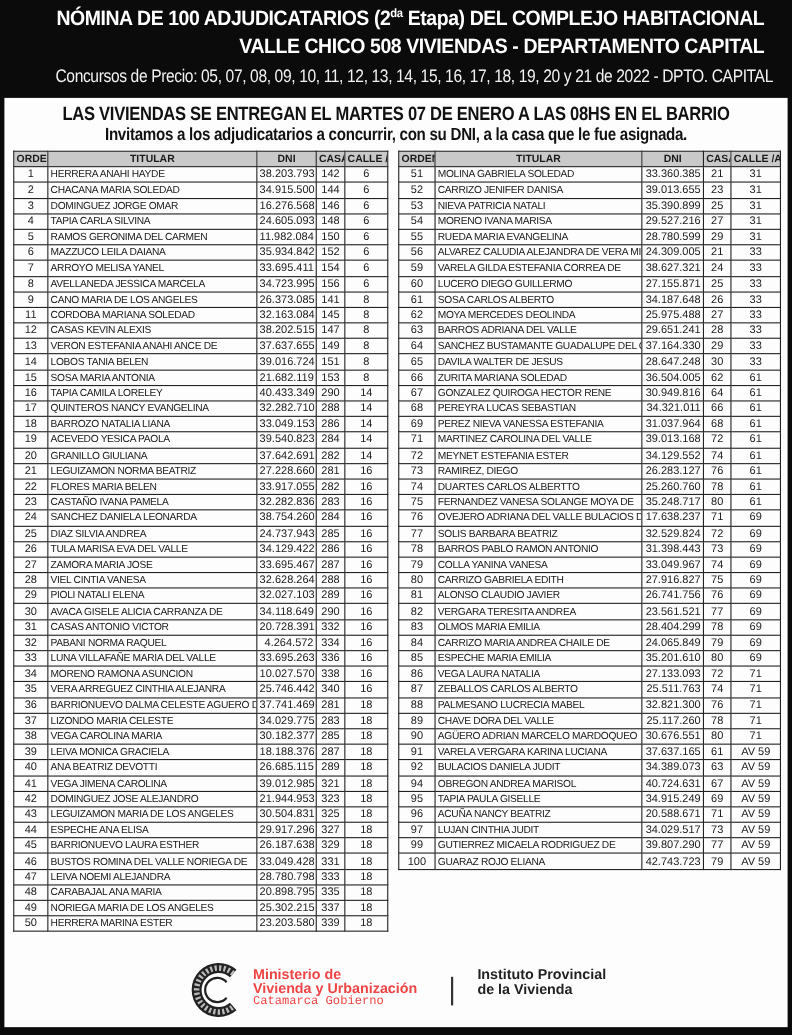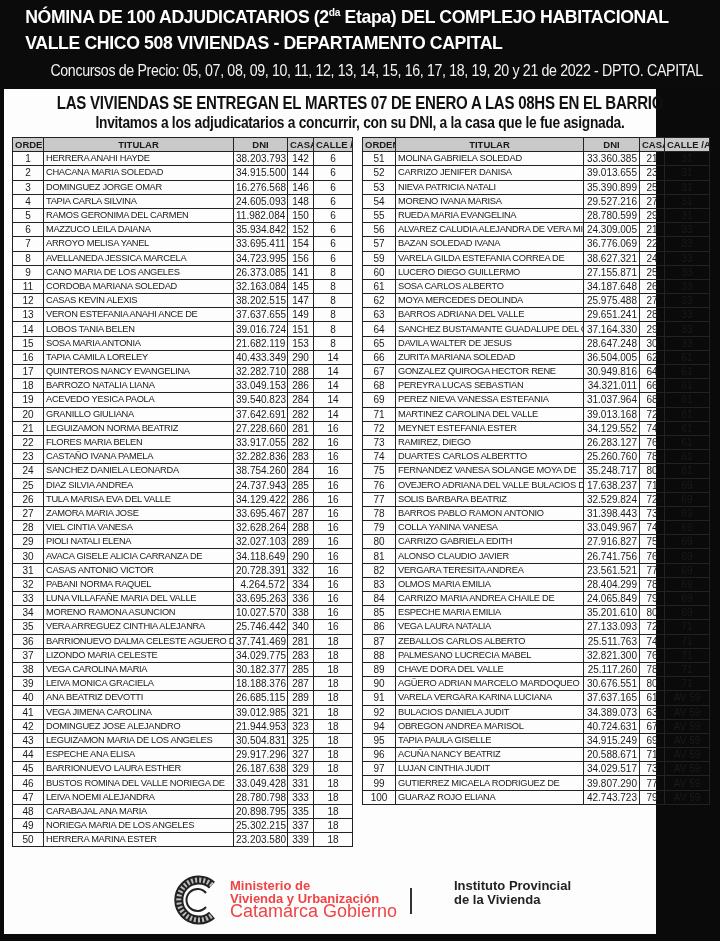--- a/index.html
+++ b/index.html
@@ -1,38 +1,38 @@
 <!DOCTYPE html>
 <html><head>
 <meta charset="utf-8">
 <style>
   html, body { margin:0; padding:0; }
   body { width:720px; height:941px; background:#0a0a0a; position:relative; overflow:hidden; font-family:"Liberation Sans", sans-serif; }
-  .hdr { position:absolute; left:0; top:0; width:720px; height:90px; background:#0b0b0b; color:#fff; text-align:left; }
+  .hdr { position:absolute; left:0; top:0; width:720px; height:90px; background:#0b0b0b; color:#fff; text-align:right; }
   .hdr .t1 { position:absolute; top:6px; left:0; width:720px; font-weight:bold; font-size:19px; letter-spacing:-0.4px; transform:scaleX(0.93); transform-origin:center; white-space:nowrap; }
   .hdr .t2 { position:absolute; top:32px; left:0; width:720px; font-weight:bold; font-size:19px; letter-spacing:-0.4px; transform:scaleX(0.93); white-space:nowrap; }
   .hdr .t3 { position:absolute; top:61px; left:0; width:720px; font-size:16.5px; letter-spacing:-0.4px; transform:scaleX(0.86); white-space:nowrap; color:#f2f2f2; }
   .hdr sup { font-size:11px; }
-  .panel { position:absolute; left:4px; top:89px; width:652px; height:845px; background:#fdfdfd; }
+  .panel { position:absolute; left:4px; top:89px; width:712px; height:845px; background:#fdfdfd; }
   .notice1 { position:absolute; top:4px; left:0; width:712px; text-align:center; font-weight:bold; font-size:17.5px; color:#111; transform:scaleX(0.86); white-space:nowrap; letter-spacing:-0.3px; }
   .notice2 { position:absolute; top:25px; left:0; width:712px; text-align:center; font-weight:bold; font-size:16px; color:#111; transform:scaleX(0.86); white-space:nowrap; letter-spacing:-0.3px; }
   table { position:absolute; border-collapse:collapse; font-size:10px; color:#1a1a1a; table-layout:fixed; }
   td, th { border:1px solid #222; height:13.2px; padding:0 2px; line-height:13px; white-space:nowrap; overflow:hidden; }
   th { background:#c9c9c9; font-weight:bold; font-size:9.5px; text-align:center; }
   td.o, td.c, td.s { text-align:center; }
   td.d { text-align:right; }
   td.n { text-align:left; font-size:9.3px; letter-spacing:-0.3px; }
   .tl { left:8px; top:48px; width:340px; }
   .tr { left:358px; top:48px; width:347px; }
   .footer { position:absolute; left:160px; top:782px; width:420px; height:60px; }
   .logo { position:absolute; left:8px; top:4px; width:50px; height:50px; }
   .min { position:absolute; left:66px; top:8px; font-size:13px; font-weight:bold; line-height:13px; color:#ef4444; }
-  .min .l3 { font-weight:normal; font-size:18px; }
+  .min .l3 { font-weight:normal; font-size:11px;font-family:Liberation Mono, monospace; }
   .sep { position:absolute; left:246px; top:17px; width:1.5px; height:26px; background:#333; }
-  .ipv { position:absolute; left:270px; top:8px; font-size:13px; font-weight:bold; line-height:14px; color:#222;margin-left:20px; }
+  .ipv { position:absolute; left:270px; top:8px; font-size:13px; font-weight:bold; line-height:14px; color:#222; }
   .botbar { position:absolute; left:0; top:934px; width:720px; height:7px; background:#0a0a0a; }
 </style>
 </head>
 <body>
 
 <div class="hdr">
   <div class="t1"><span>NÓMINA DE 100 ADJUDICATARIOS (2</span><sup>da</sup><span> Etapa) DEL COMPLEJO HABITACIONAL</span></div>
   <div class="t2">VALLE CHICO 508  VIVIENDAS - DEPARTAMENTO CAPITAL</div>
   <div class="t3">Concursos de Precio: 05, 07, 08, 09, 10, 11, 12, 13, 14, 15, 16, 17, 18, 19, 20 y 21 de 2022 - DPTO. CAPITAL</div>
 </div>
@@ -459,27 +459,20 @@
           <td class="s">31</td>
         </tr>
         <tr>
           <td class="o">56</td>
           <td class="n">ALVAREZ CALUDIA ALEJANDRA DE VERA MIRANDA</td>
           <td class="d">24.309.005</td>
           <td class="c">21</td>
           <td class="s">33</td>
         </tr>
         <tr>
-          <td class="o">57</td>
-          <td class="n">BAZAN SOLEDAD IVANA</td>
-          <td class="d">36.776.069</td>
-          <td class="c">22</td>
-          <td class="s">33</td>
-        </tr>
-        <tr>
           <td class="o">59</td>
           <td class="n">VARELA GILDA ESTEFANIA CORREA DE</td>
           <td class="d">38.627.321</td>
           <td class="c">24</td>
           <td class="s">33</td>
         </tr>
         <tr>
           <td class="o">60</td>
           <td class="n">LUCERO DIEGO GUILLERMO</td>
           <td class="d">27.155.871</td>

